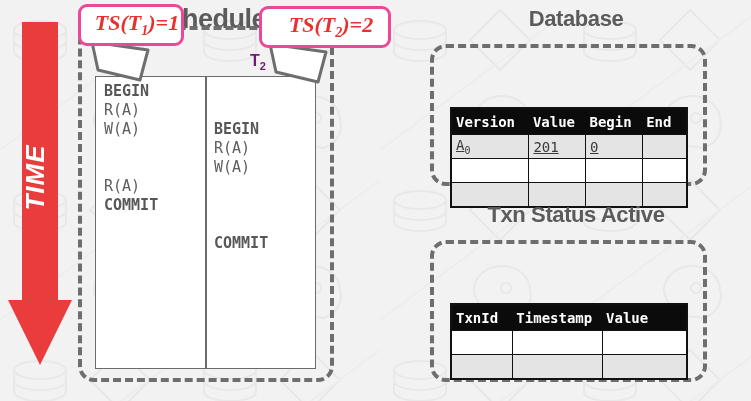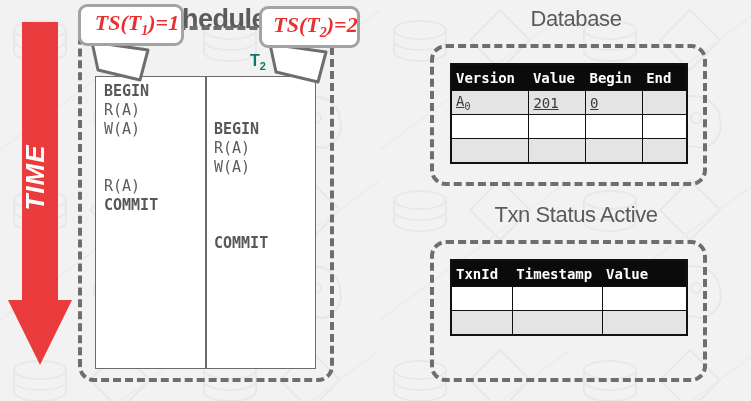--- a/index.html
+++ b/index.html
@@ -41,71 +41,72 @@
   }
   .sched-box{
     position:absolute;left:95px;top:76px;width:221px;height:293px;
     border:1.5px solid #6b6b6b;background:#ffffff;box-sizing:border-box;
   }
   .sched-divider{
     position:absolute;left:205px;top:76px;width:1.5px;height:293px;
     background:#6b6b6b;
   }
   .txn-head{
-    position:absolute;font-size:16px;font-weight:bold;color:#0f766e;
+    position:absolute;font-size:16px;font-weight:bold;color:#701a75;
   }
   .txn-head sub{font-size:11px;}
   #txn-head-1{left:128px;top:52px;}
   #txn-head-2{left:250px;top:52px;}
 
   .op-col{
     position:absolute;
     font-family:"DejaVu Sans Mono","Liberation Mono",monospace;
     font-size:15px;color:#5e5e5e;line-height:19px;white-space:pre;
   }
   #ops-t1{left:104px;top:82px;}
   #ops-t2{left:214px;top:120px;}
   .op-bold{font-weight:bold;color:#575757;}
 
   
   .callout{
     position:absolute;
-    background:#ffffff;border:3px solid #a3a3a3;border-radius:9px;
+    background:#ffffff;border:3px solid #ec4899;border-radius:9px;
     box-sizing:border-box;
     display:flex;align-items:center;justify-content:center;padding-left:12px;
   }
   .callout-text{
     color:#e8312f;font-weight:bold;font-style:italic;
     font-family:"Liberation Serif","DejaVu Serif",serif;
     font-size:22px;white-space:nowrap;
   }
   .callout-text sub{font-size:14px;}
   #callout-ts1{left:78px;top:4px;width:106px;height:42px;}
-  #callout-ts2{left:259px;top:6px;width:101px;height:42px;}
+  #callout-ts2{left:259px;top:6px;width:132px;height:42px;}
   .tail{position:absolute;}
 
   
   .panel-title{
-    position:absolute;font-size:22px;font-weight:normal;color:#5b5b5b;
+    position:absolute;font-size:22px;font-weight:bold;color:#5b5b5b;
     letter-spacing:-.4px;text-align:center;width:300px;
   }
   #db-title{left:426px;top:6px;}
   #tst-title{left:426px;top:202px;}
   .panel-dash{
     position:absolute;border:4px dashed #6e6e6e;border-radius:16px;
     box-sizing:border-box;
   }
   #db-dash{left:430px;top:44px;width:277px;height:142px;}
   #tst-dash{left:430px;top:240px;width:277px;height:142px;}
 
   table.grid{
     position:absolute;border-collapse:collapse;
     font-family:"DejaVu Sans Mono","Liberation Mono",monospace;
     font-size:14px;table-layout:fixed;
     border:2px solid #111;
+    margin-top:44px;
   }
   #db-table{left:450px;top:63px;width:238px;}
   #tst-table{left:450px;top:259px;width:238px;padding-left:36px;}
   table.grid th{
     background:#0b0b0b;color:#ffffff;font-weight:bold;
     text-align:left;padding:2px 4px;height:21px;font-size:14px;
     border:none;
   }
   table.grid td{
     border:1.5px solid #111;padding:1px 4px;height:21px;

